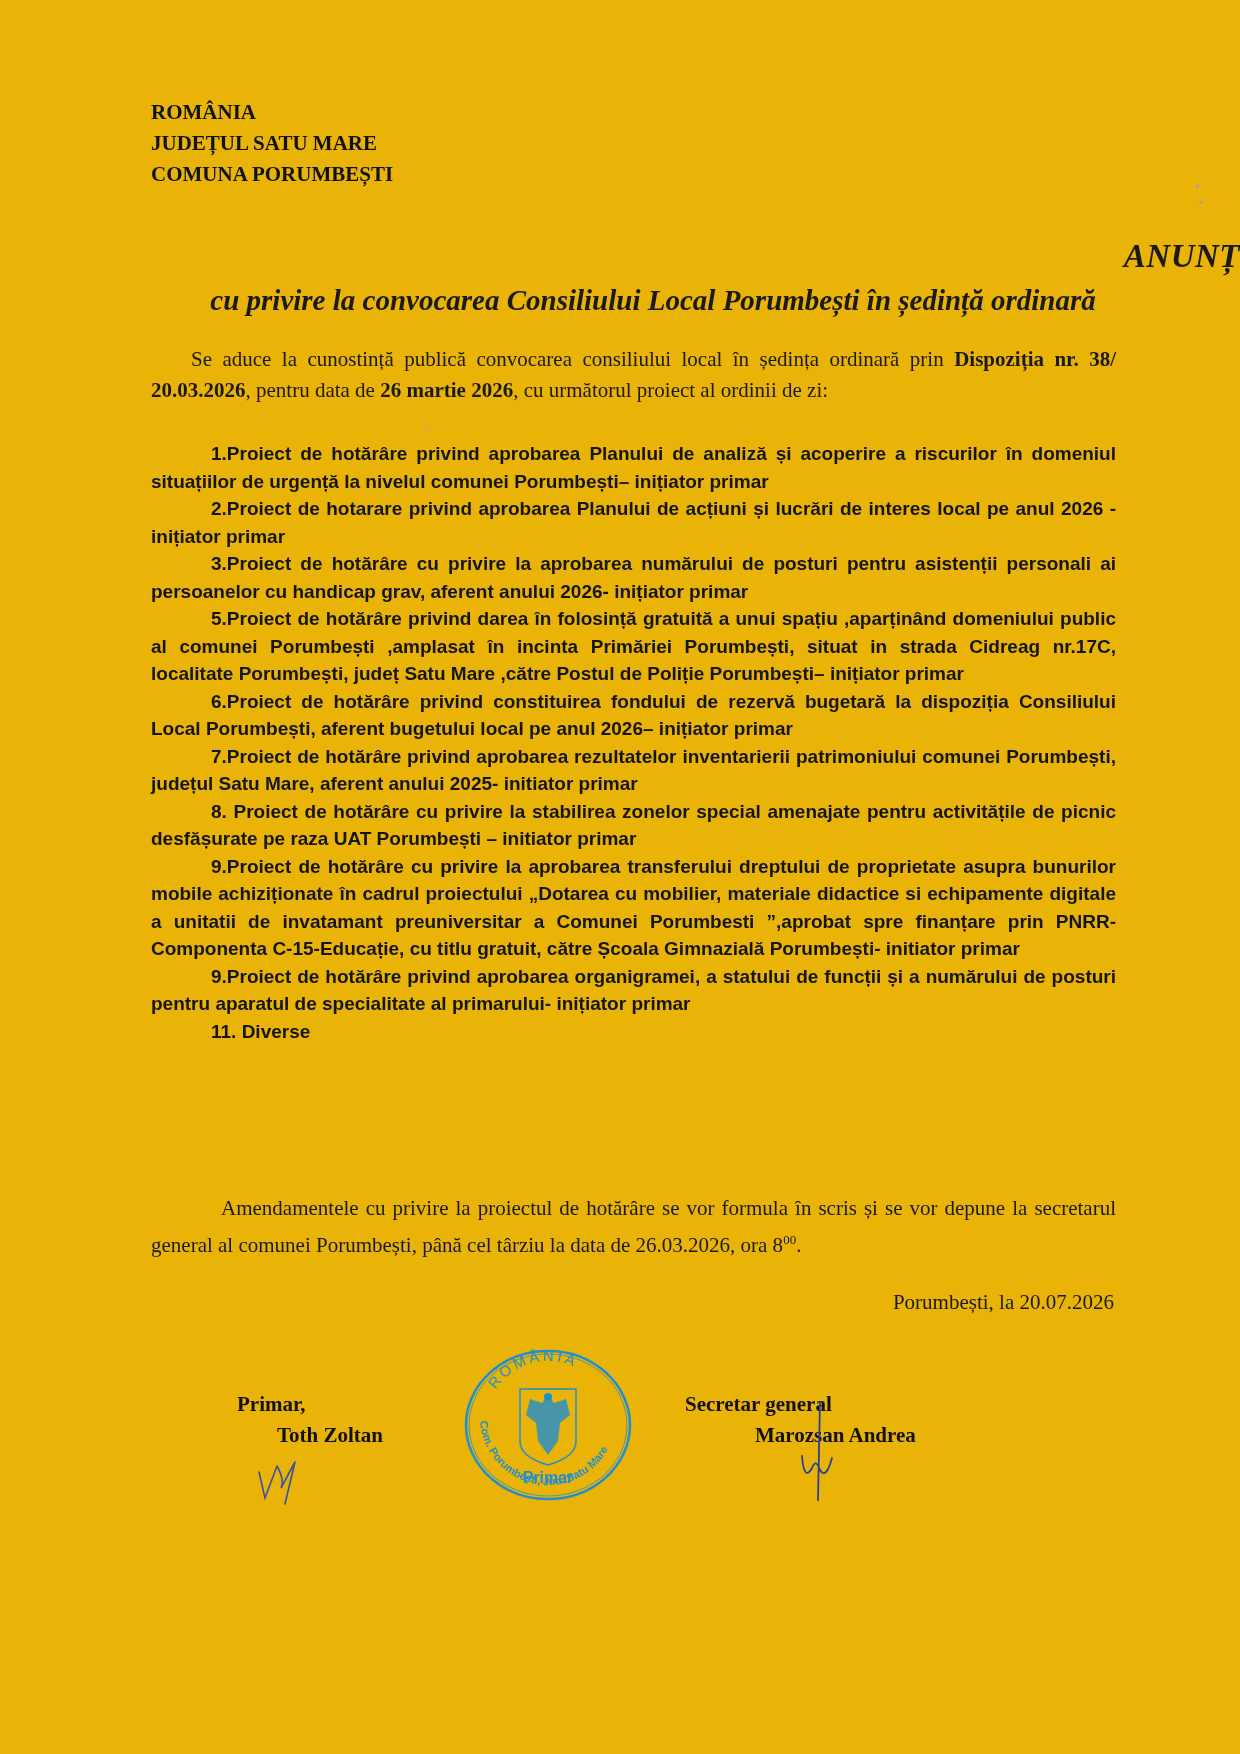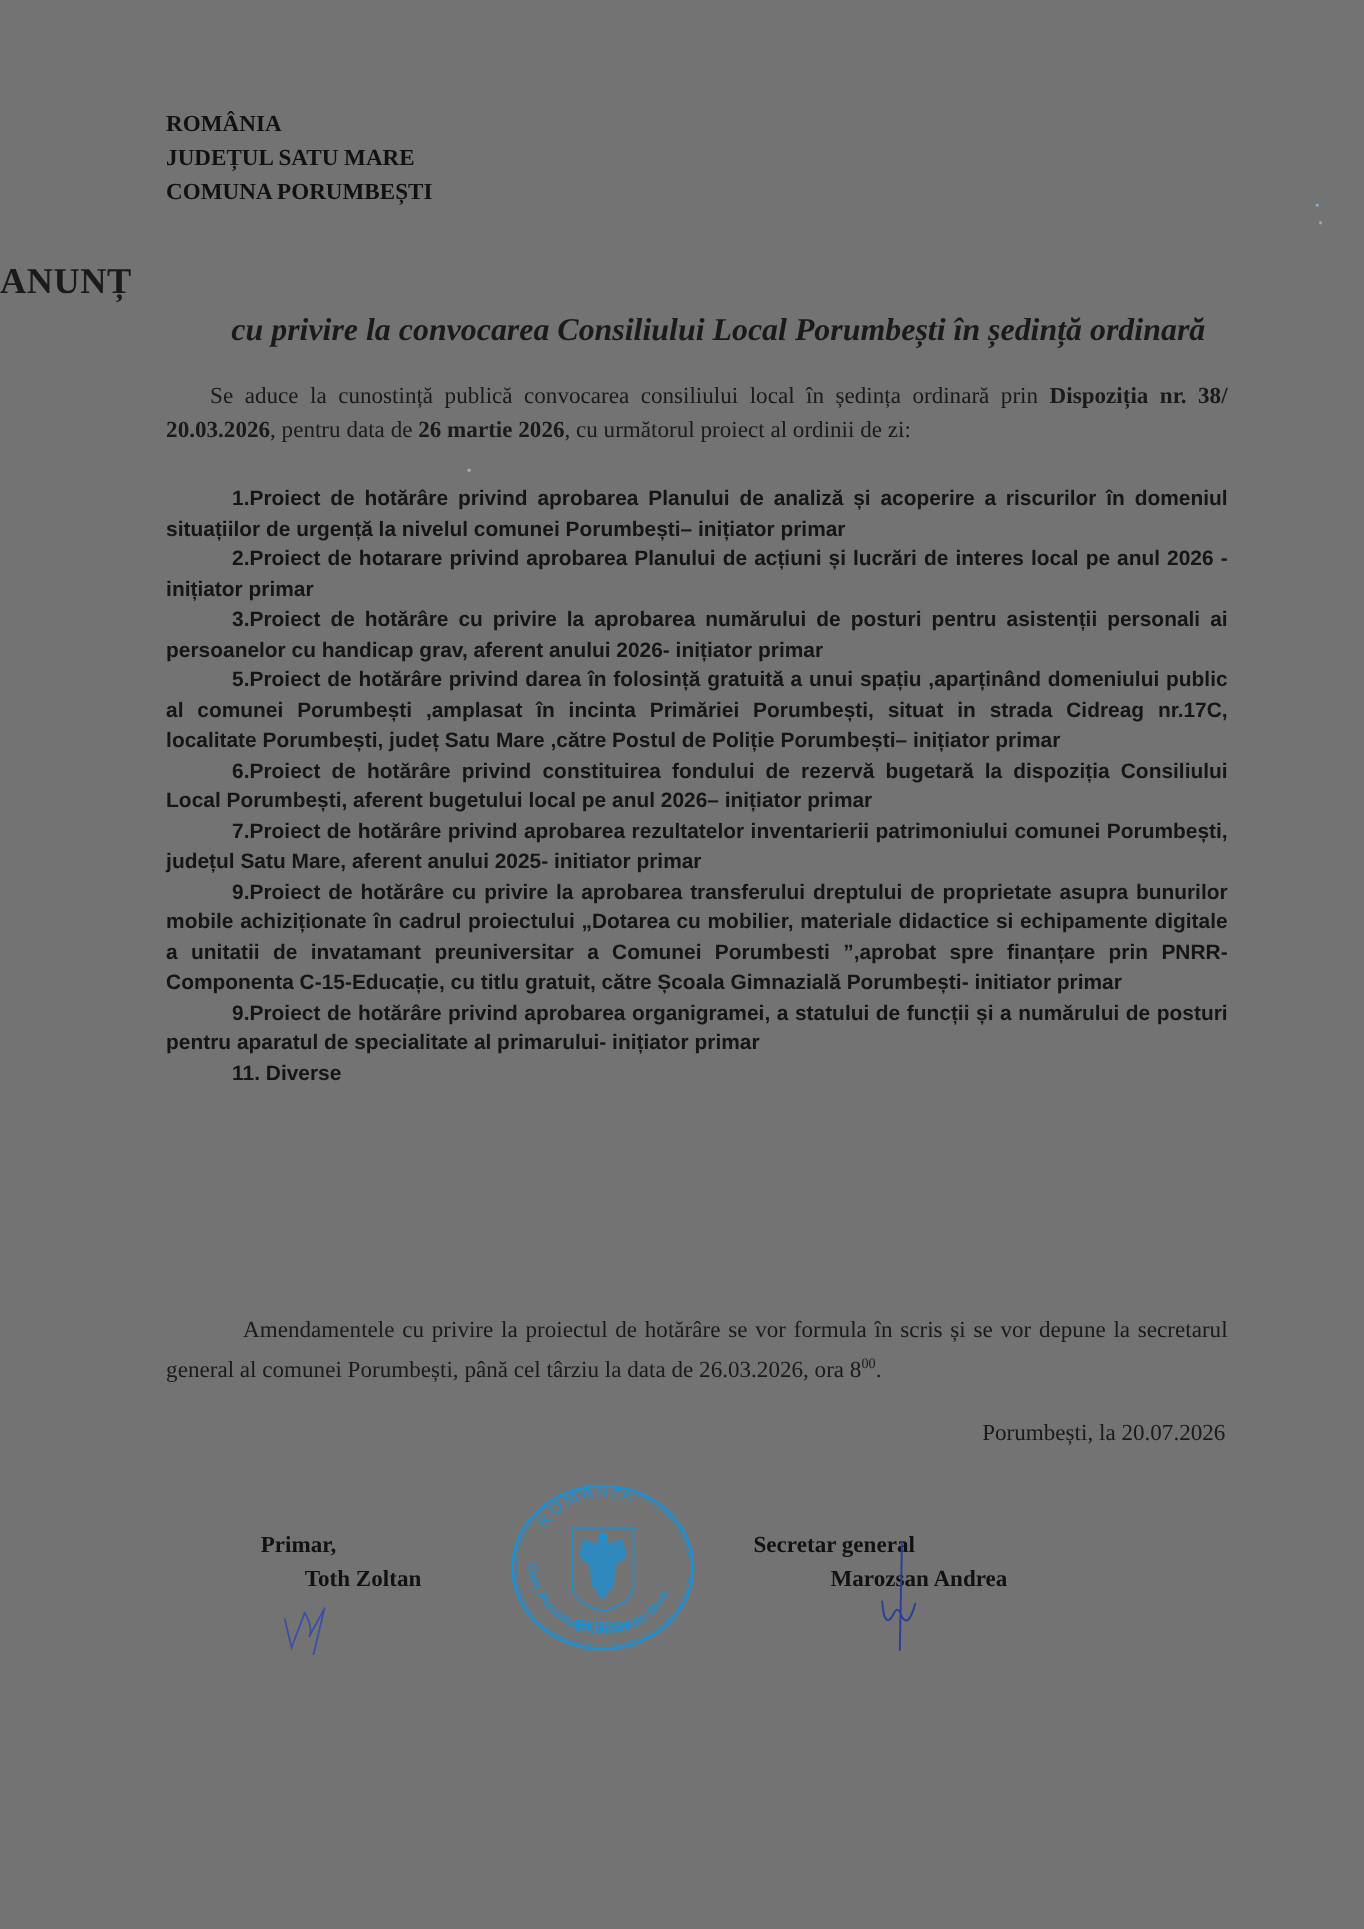--- a/index.html
+++ b/index.html
@@ -1,19 +1,19 @@
 <!DOCTYPE html>
 <html><head>
 <meta charset="utf-8">
 <style>
   html, body { margin: 0; padding: 0; background: #ffffff; }
   body { width: 1240px; height: 1754px; position: relative; overflow: hidden; color: #111; }
-  .page { position: absolute; left: 0; top: 0; width: 1240px; height: 1754px; background: #737373; }
+  .page { position: absolute; left: 0; top: 0; width: 1240px; height: 1754px; background: #eab308; }
   .header { position: absolute; left: 151px; top: 97px; font-family: "Liberation Serif", serif; font-weight: bold; font-size: 21px; line-height: 31px; color: #111; }
-  .title { position: absolute; left: 0; width: 1240px; top: 238px; text-align: left; font-family: "Liberation Serif", serif; font-weight: bold; font-size: 33px; letter-spacing: 0.5px; color: #1a1a1a; }
+  .title { position: absolute; left: 0; width: 1240px; top: 238px; text-align: right; font-family: "Liberation Serif", serif; font-style: italic; font-weight: bold; font-size: 33px; letter-spacing: 0.5px; color: #1a1a1a; }
   .subtitle { position: absolute; left: 0; width: 1240px; top: 284px; text-align: center; font-family: "Liberation Serif", serif; font-style: italic; font-weight: bold; font-size: 29px; color: #1a1a1a; margin-left: 33px; }
   .intro { position: absolute; left: 151px; width: 965px; top: 344px; font-family: "Liberation Serif", serif; font-size: 21px; line-height: 31px; text-align: justify; color: #1a1a1a; }
   .intro .indent { display: inline-block; width: 40px; }
   .intro b { font-weight: bold; }
   .agenda { position: absolute; left: 151px; width: 965px; top: 440px; font-family: "Liberation Sans Narrow", "Liberation Sans", sans-serif; font-weight: bold; font-size: 19px; line-height: 27.5px; color: #151515; }
   .agenda-item { text-align: justify; text-indent: 60px; margin: 0; transform-origin: left top; }
   .amend { position: absolute; left: 151px; width: 965px; top: 1192px; font-family: "Liberation Serif", serif; font-size: 21px; line-height: 32px; text-align: justify; text-indent: 70px; color: #1a1a1a; }
   .amend sup { font-size: 13px; }
   .place-date { position: absolute; right: 126px; top: 1290px; font-family: "Liberation Serif", serif; font-size: 21px; color: #1a1a1a; }
   .sig-left { position: absolute; left: 237px; top: 1389px; font-family: "Liberation Serif", serif; font-weight: bold; font-size: 21px; line-height: 31px; color: #111; }
@@ -42,20 +42,21 @@
     <span class="indent"></span><span>Se aduce la cunostință publică convocarea consiliului local în ședința ordinară prin </span><b>Dispoziția nr. 38/ 20.03.2026</b><span>, pentru data de </span><b>26  martie  2026</b><span>, cu următorul proiect al ordinii de zi:</span>
   </div>
 
   <div class="agenda">
     <p class="agenda-item">1.Proiect de hotărâre privind  aprobarea Planului de analiză și acoperire a riscurilor în domeniul situațiilor de urgență la nivelul comunei Porumbești– inițiator primar</p>
     <p class="agenda-item">2.Proiect de hotarare privind aprobarea Planului de acțiuni și lucrări de interes local pe anul 2026 - inițiator primar</p>
     <p class="agenda-item">3.Proiect de hotărâre cu privire la aprobarea numărului de posturi pentru asistenții personali ai persoanelor cu handicap grav, aferent anului 2026- inițiator primar</p>
     <p class="agenda-item">5.Proiect de hotărâre privind darea în folosință gratuită a unui spațiu ,aparținând domeniului public al comunei Porumbești ,amplasat în incinta Primăriei Porumbești, situat in strada Cidreag  nr.17C, localitate Porumbești, județ Satu Mare ,către Postul de Poliție Porumbești– inițiator primar</p>
     <p class="agenda-item">6.Proiect de hotărâre privind constituirea fondului de rezervă bugetară la dispoziția Consiliului Local Porumbești, aferent bugetului local pe anul 2026– inițiator primar</p>
     <p class="agenda-item">7.Proiect de hotărâre privind aprobarea rezultatelor inventarierii patrimoniului comunei Porumbești, județul Satu Mare, aferent anului 2025- initiator primar</p>
+    <p class="agenda-item">8. Proiect de hotărâre cu privire la stabilirea zonelor special amenajate pentru activitățile de picnic desfășurate pe raza UAT Porumbești – initiator primar</p>
     <p class="agenda-item">9.Proiect de hotărâre cu privire la aprobarea transferului dreptului de proprietate asupra bunurilor mobile achiziționate în cadrul proiectului  „Dotarea cu mobilier, materiale didactice si echipamente digitale a unitatii de invatamant preuniversitar a Comunei Porumbesti ”,aprobat spre finanțare prin PNRR-Componenta C-15-Educație, cu titlu gratuit, către Școala Gimnazială Porumbești- initiator primar</p>
     <p class="agenda-item">9.Proiect de hotărâre privind aprobarea organigramei, a statului de funcții și a numărului de posturi  pentru aparatul de specialitate al primarului- inițiator primar</p>
     <p class="agenda-item">11. Diverse</p>
   </div>
 
   <div class="amend"><span>Amendamentele cu privire la proiectul de hotărâre se vor formula în scris și se vor depune la secretarul general al comunei Porumbești, până cel târziu la data de 26.03.2026, ora 8</span><sup>00</sup><span>.</span></div>
 
   <div class="place-date">Porumbești, la 20.07.2026</div>
 
   <div class="sig-left">

